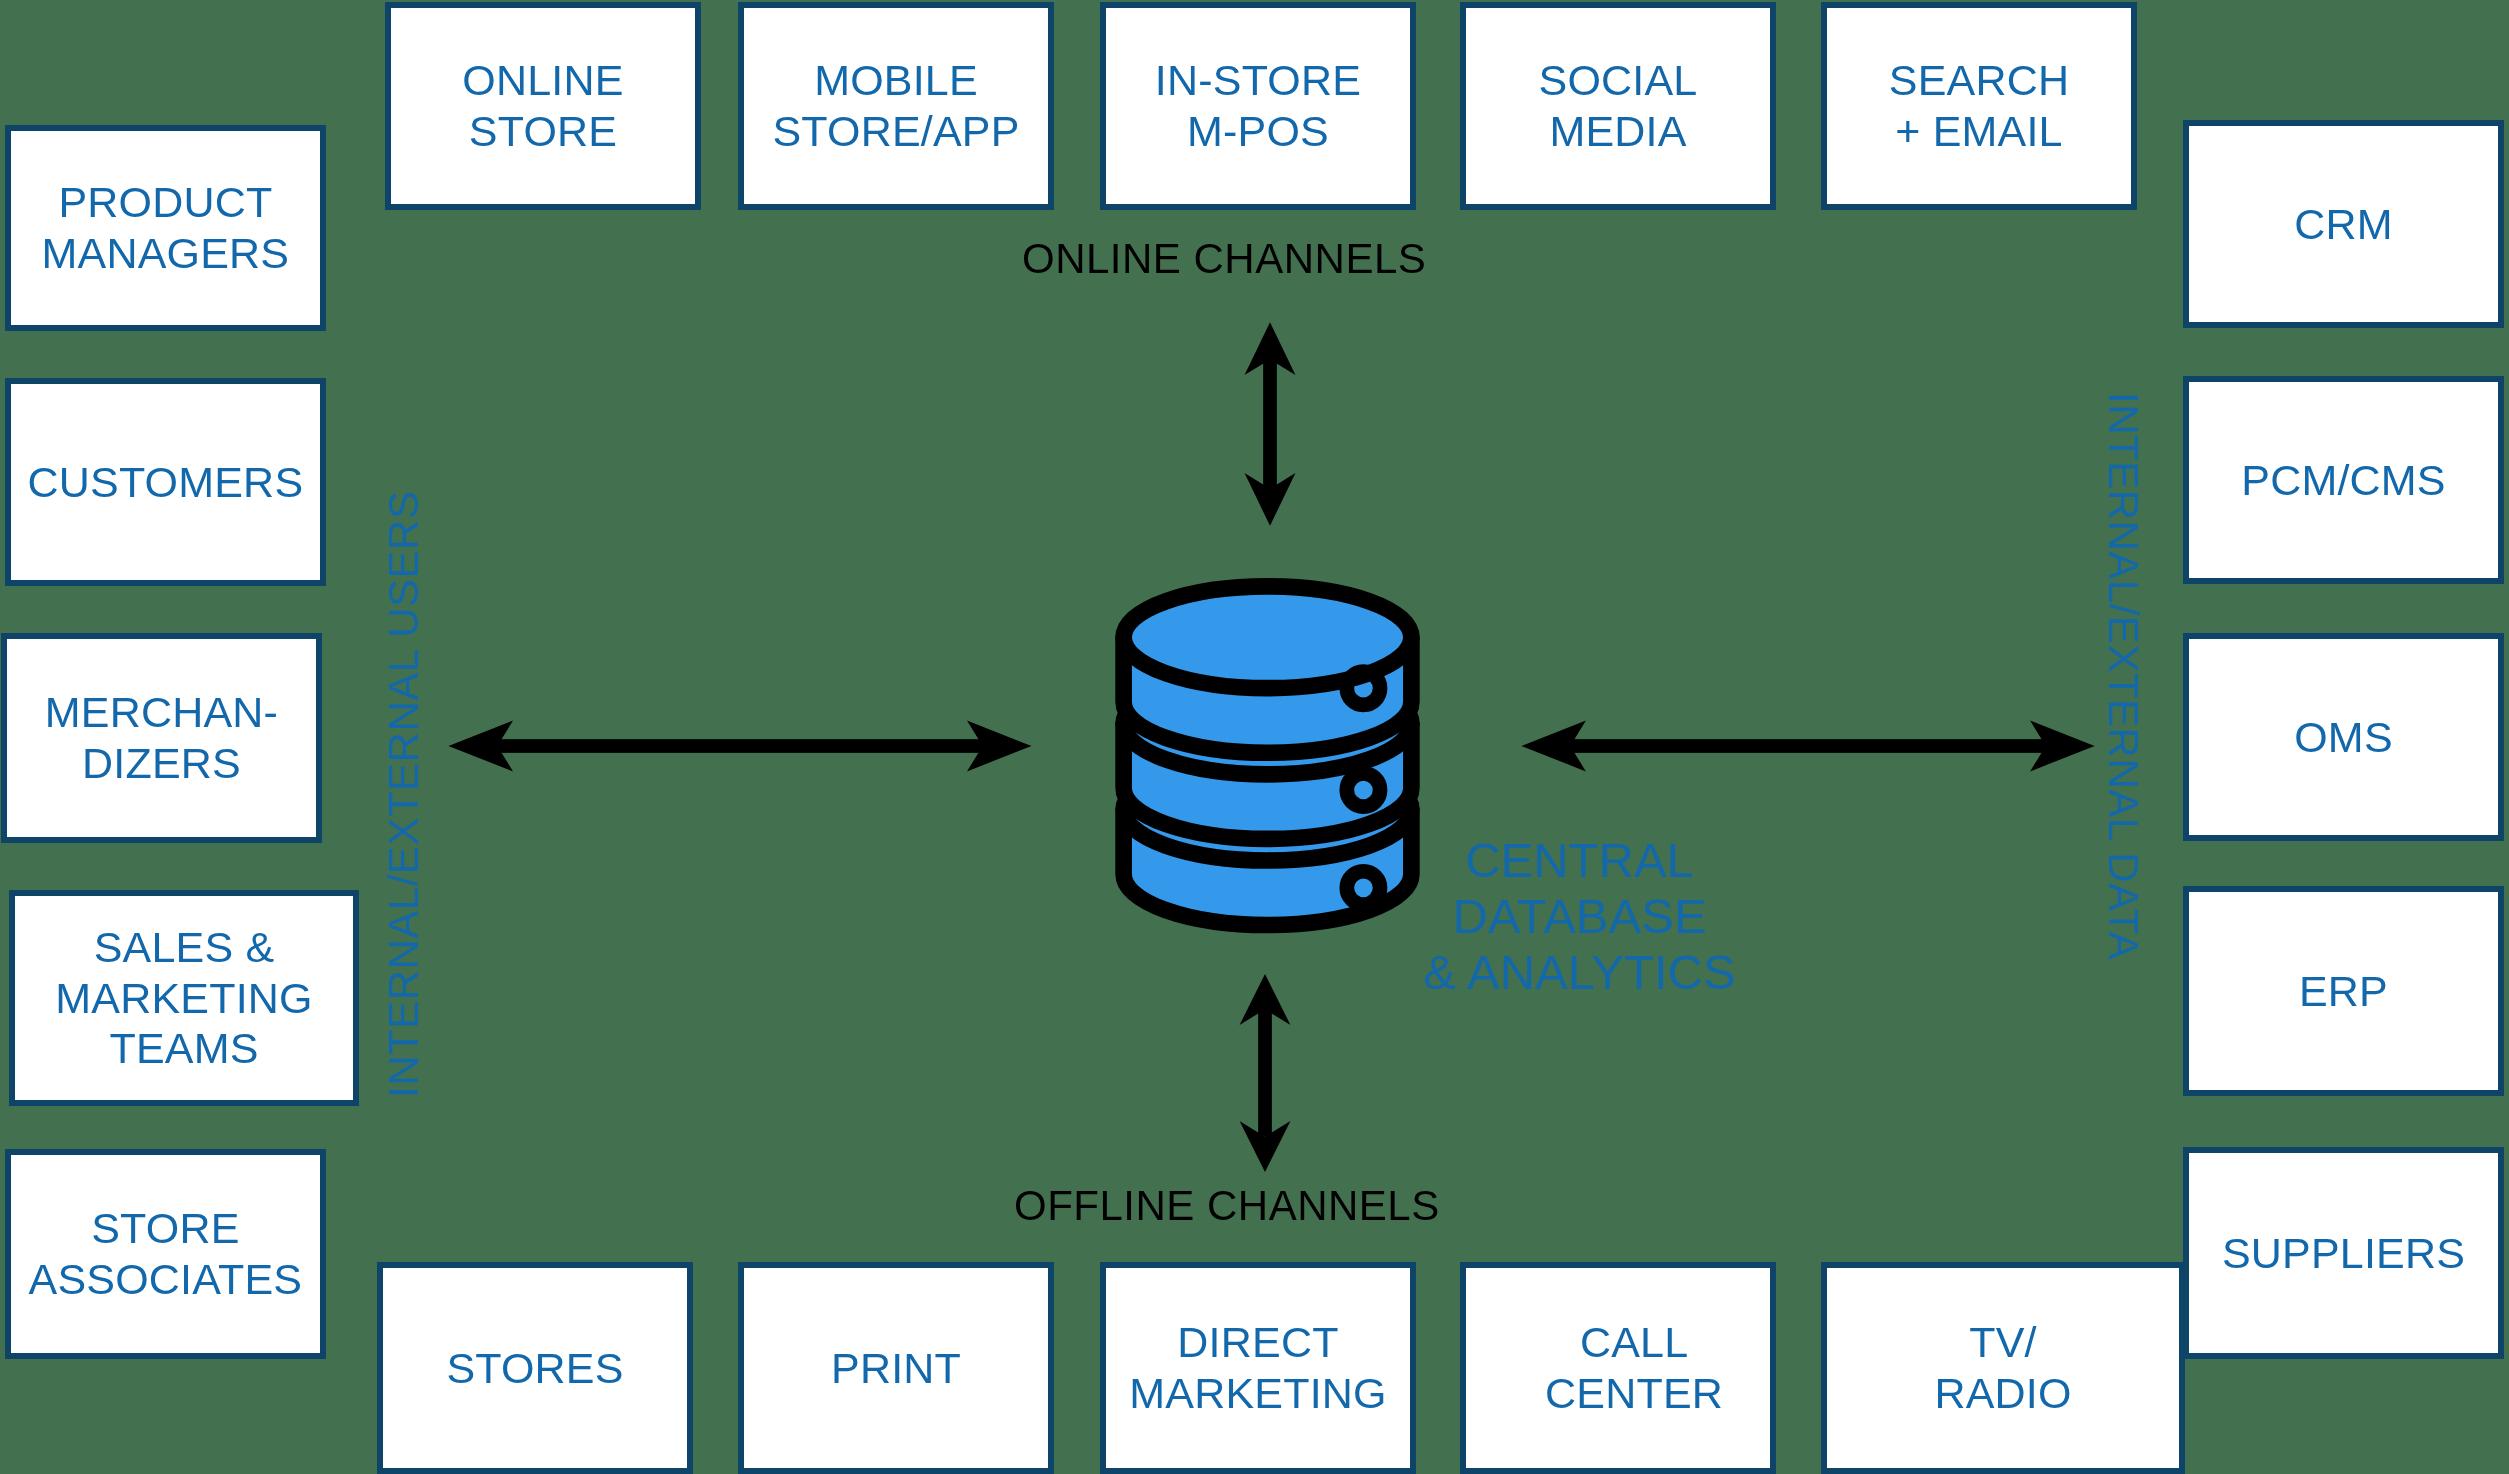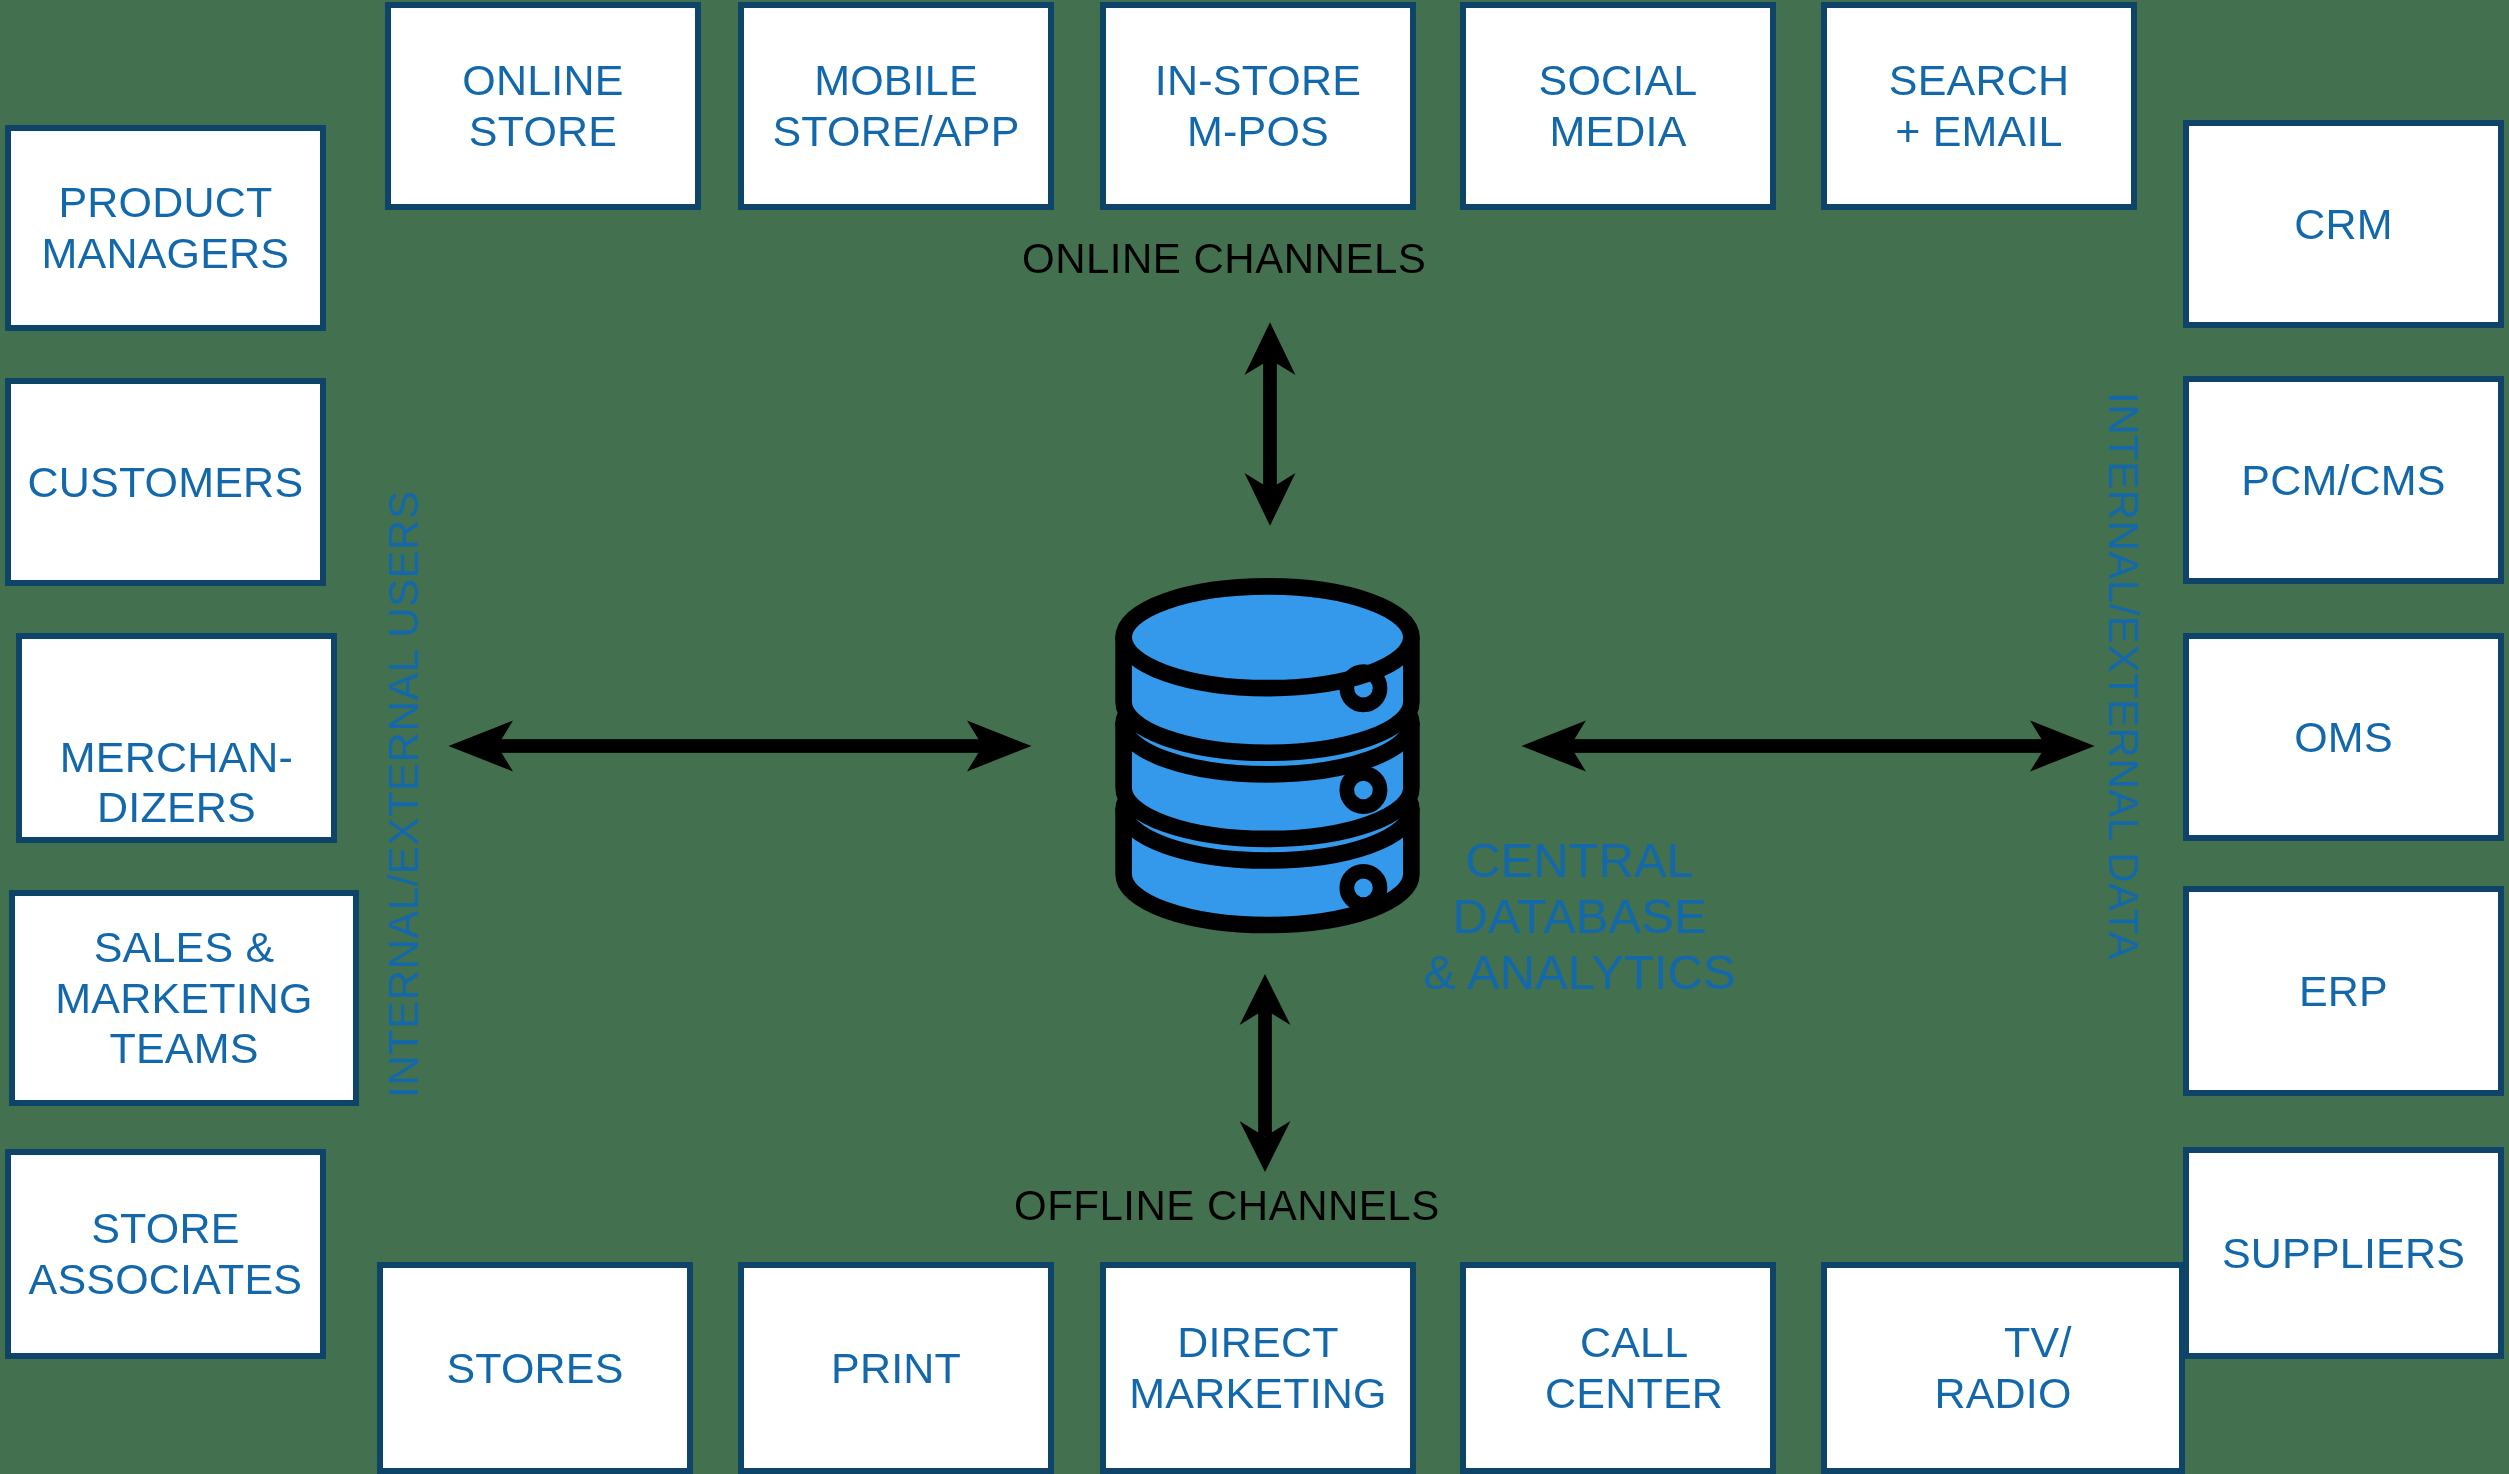--- a/index.html
+++ b/index.html
@@ -106,21 +106,21 @@
 
   <div class="node" style="left:4.9px; top:125px; width:321px; height:206px;">
     <span>PRODUCT
 MANAGERS</span>
   </div>
 
   <div class="node" style="left:4.9px; top:378px; width:321px; height:208px;">
     <span>CUSTOMERS</span>
   </div>
 
-  <div class="node" style="left:16px; top:633px; width:321px; height:210px;align-items:flex-end;">
+  <div class="node" style="left:1px; top:633px; width:321px; height:210px;">
     <span>MERCHAN-
 DIZERS</span>
   </div>
 
   <div class="node" style="left:9px; top:890px; width:350px; height:216px;">
     <span>SALES &amp;
 MARKETING
 TEAMS</span>
   </div>
 
@@ -166,21 +166,21 @@
   <div class="node" style="left:1100px; top:1262px; width:316px; height:212px;">
     <span>DIRECT
 MARKETING</span>
   </div>
 
   <div class="node" style="left:1460px; top:1262px; width:316px; height:212px;padding-left:40px;">
     <span>CALL
 CENTER</span>
   </div>
 
-  <div class="node" style="left:1821px; top:1262px; width:364px; height:212px;text-align:right;">
+  <div class="node" style="left:1821px; top:1262px; width:364px; height:212px;">
     <span>TV/
 RADIO</span>
   </div>
 
   <svg class="arrow" style="left:1223px; top:320px;" width="94" height="208" viewBox="0 0 96 212">
     <g fill="#000000">
       <rect x="41" y="38" width="14" height="136"></rect>
       <path d="M48 2 L74 56 L48 40 L22 56 Z"></path>
       <path d="M48 210 L22 156 L48 172 L74 156 Z"></path>
     </g>

